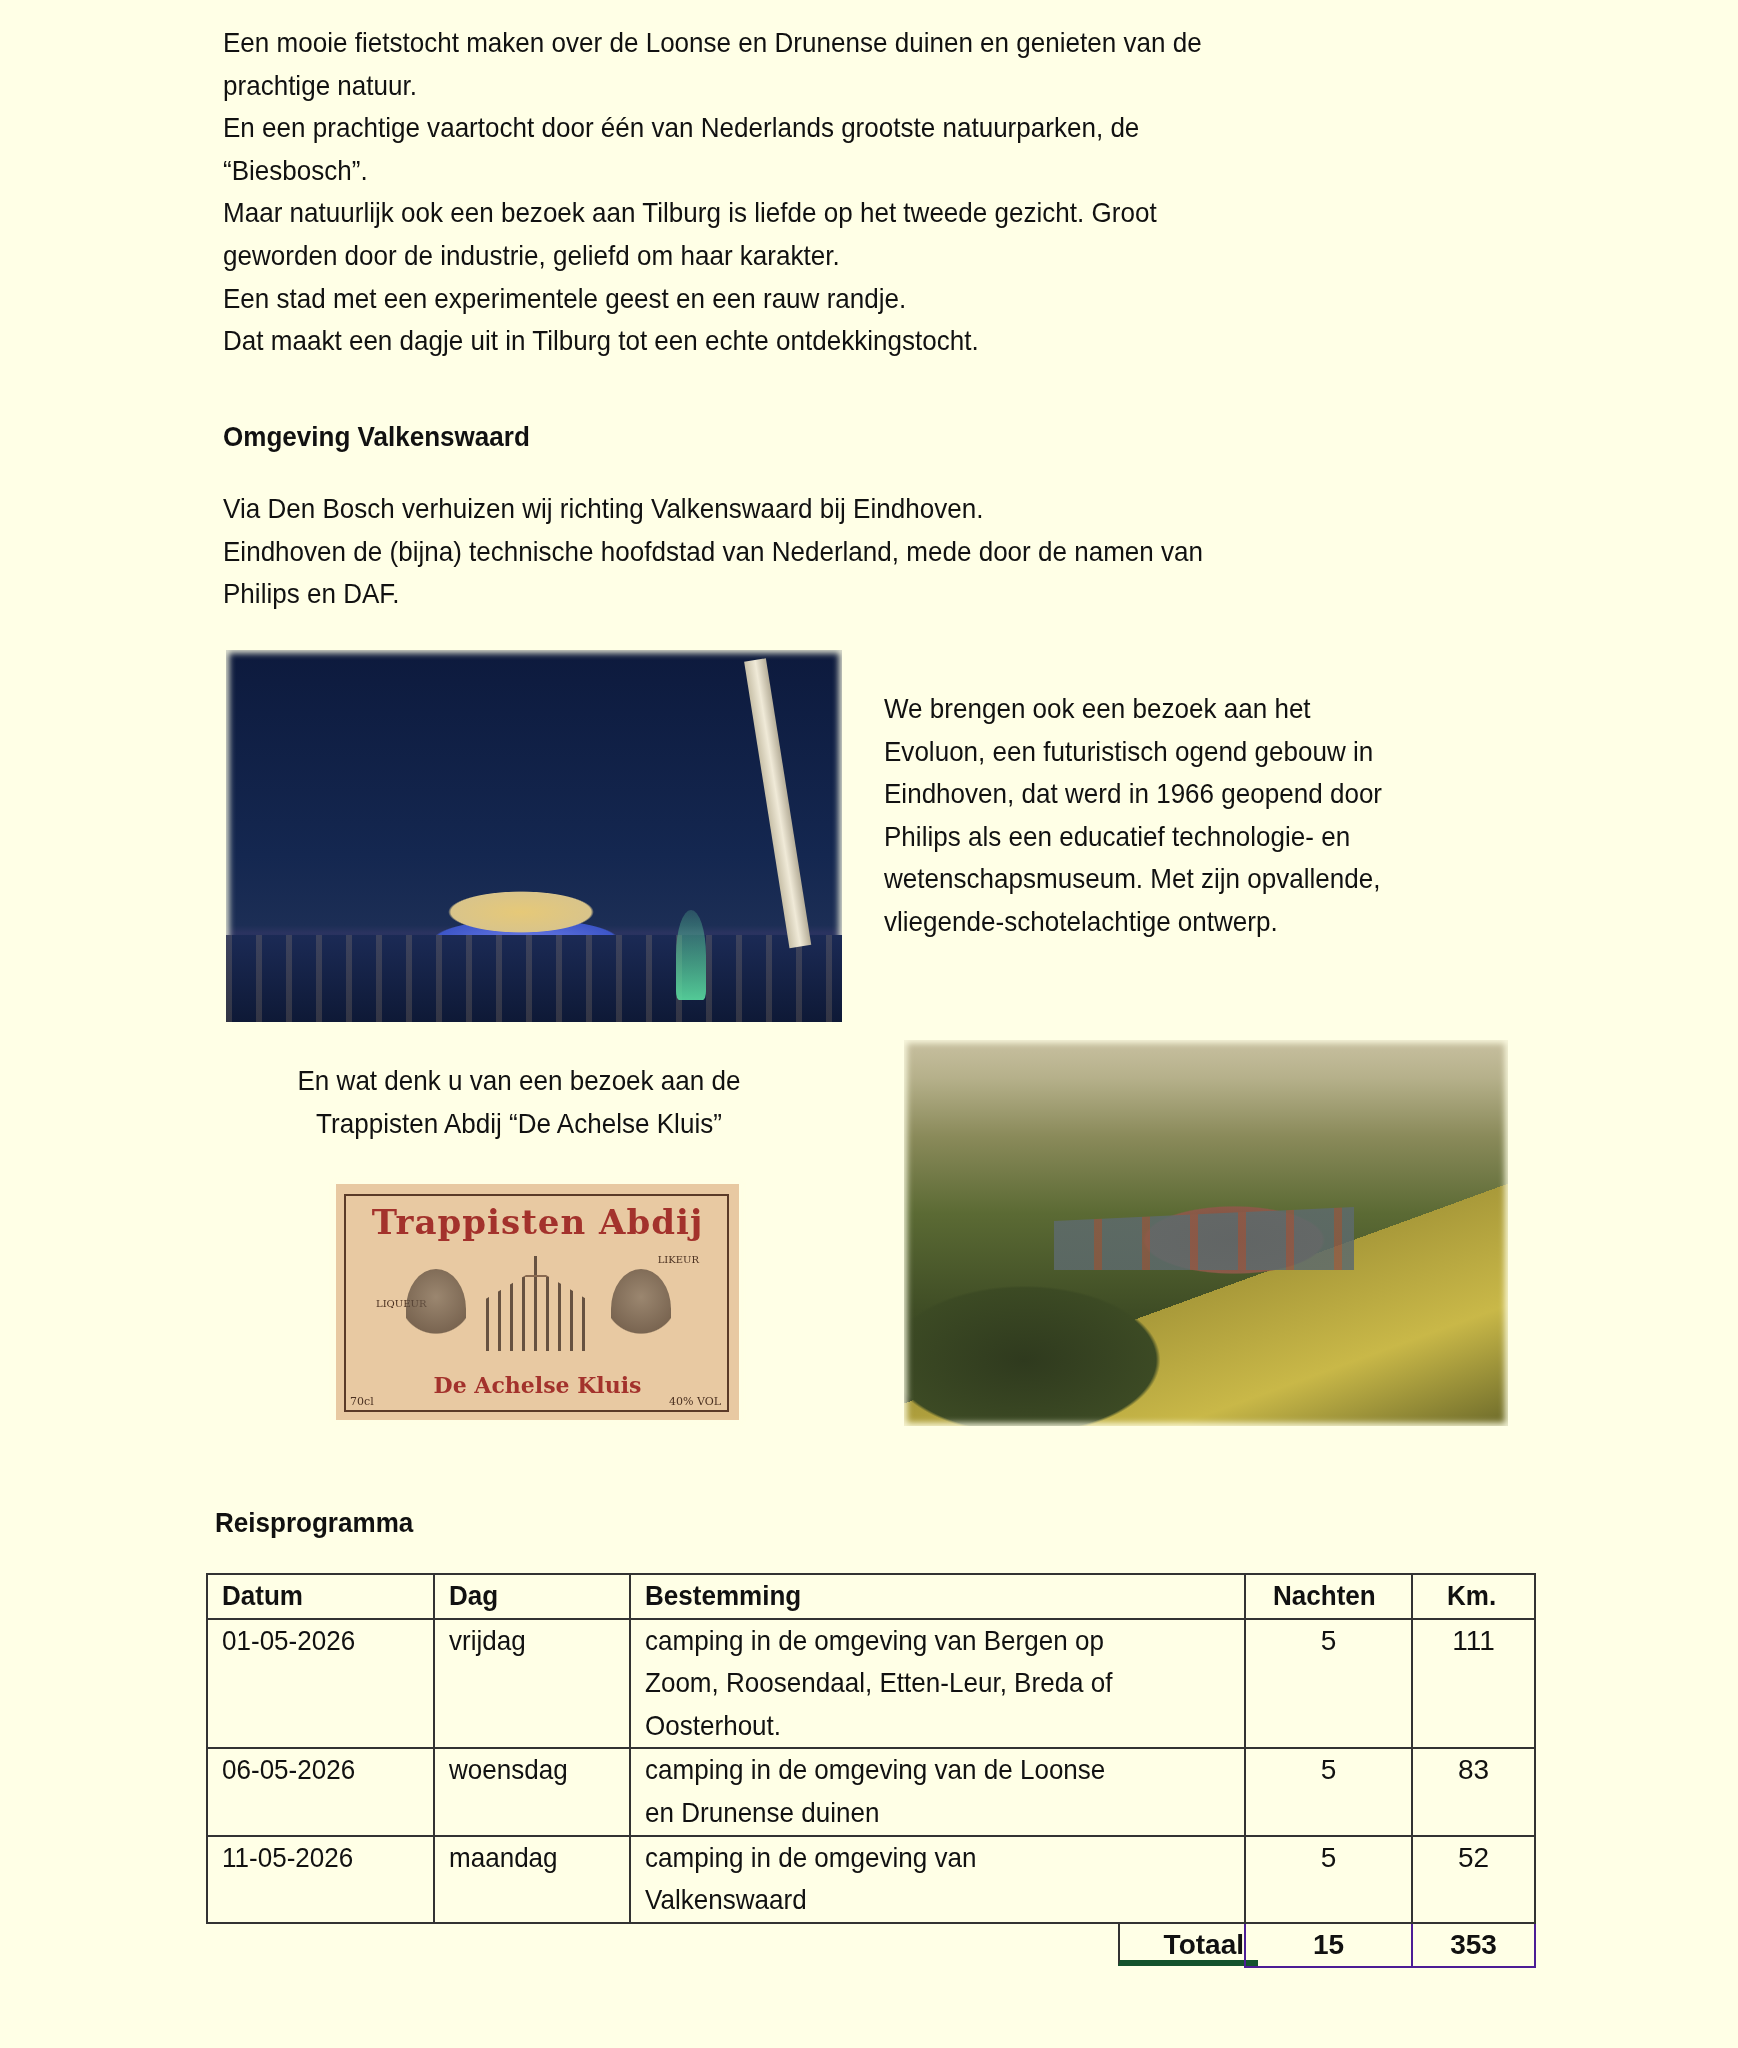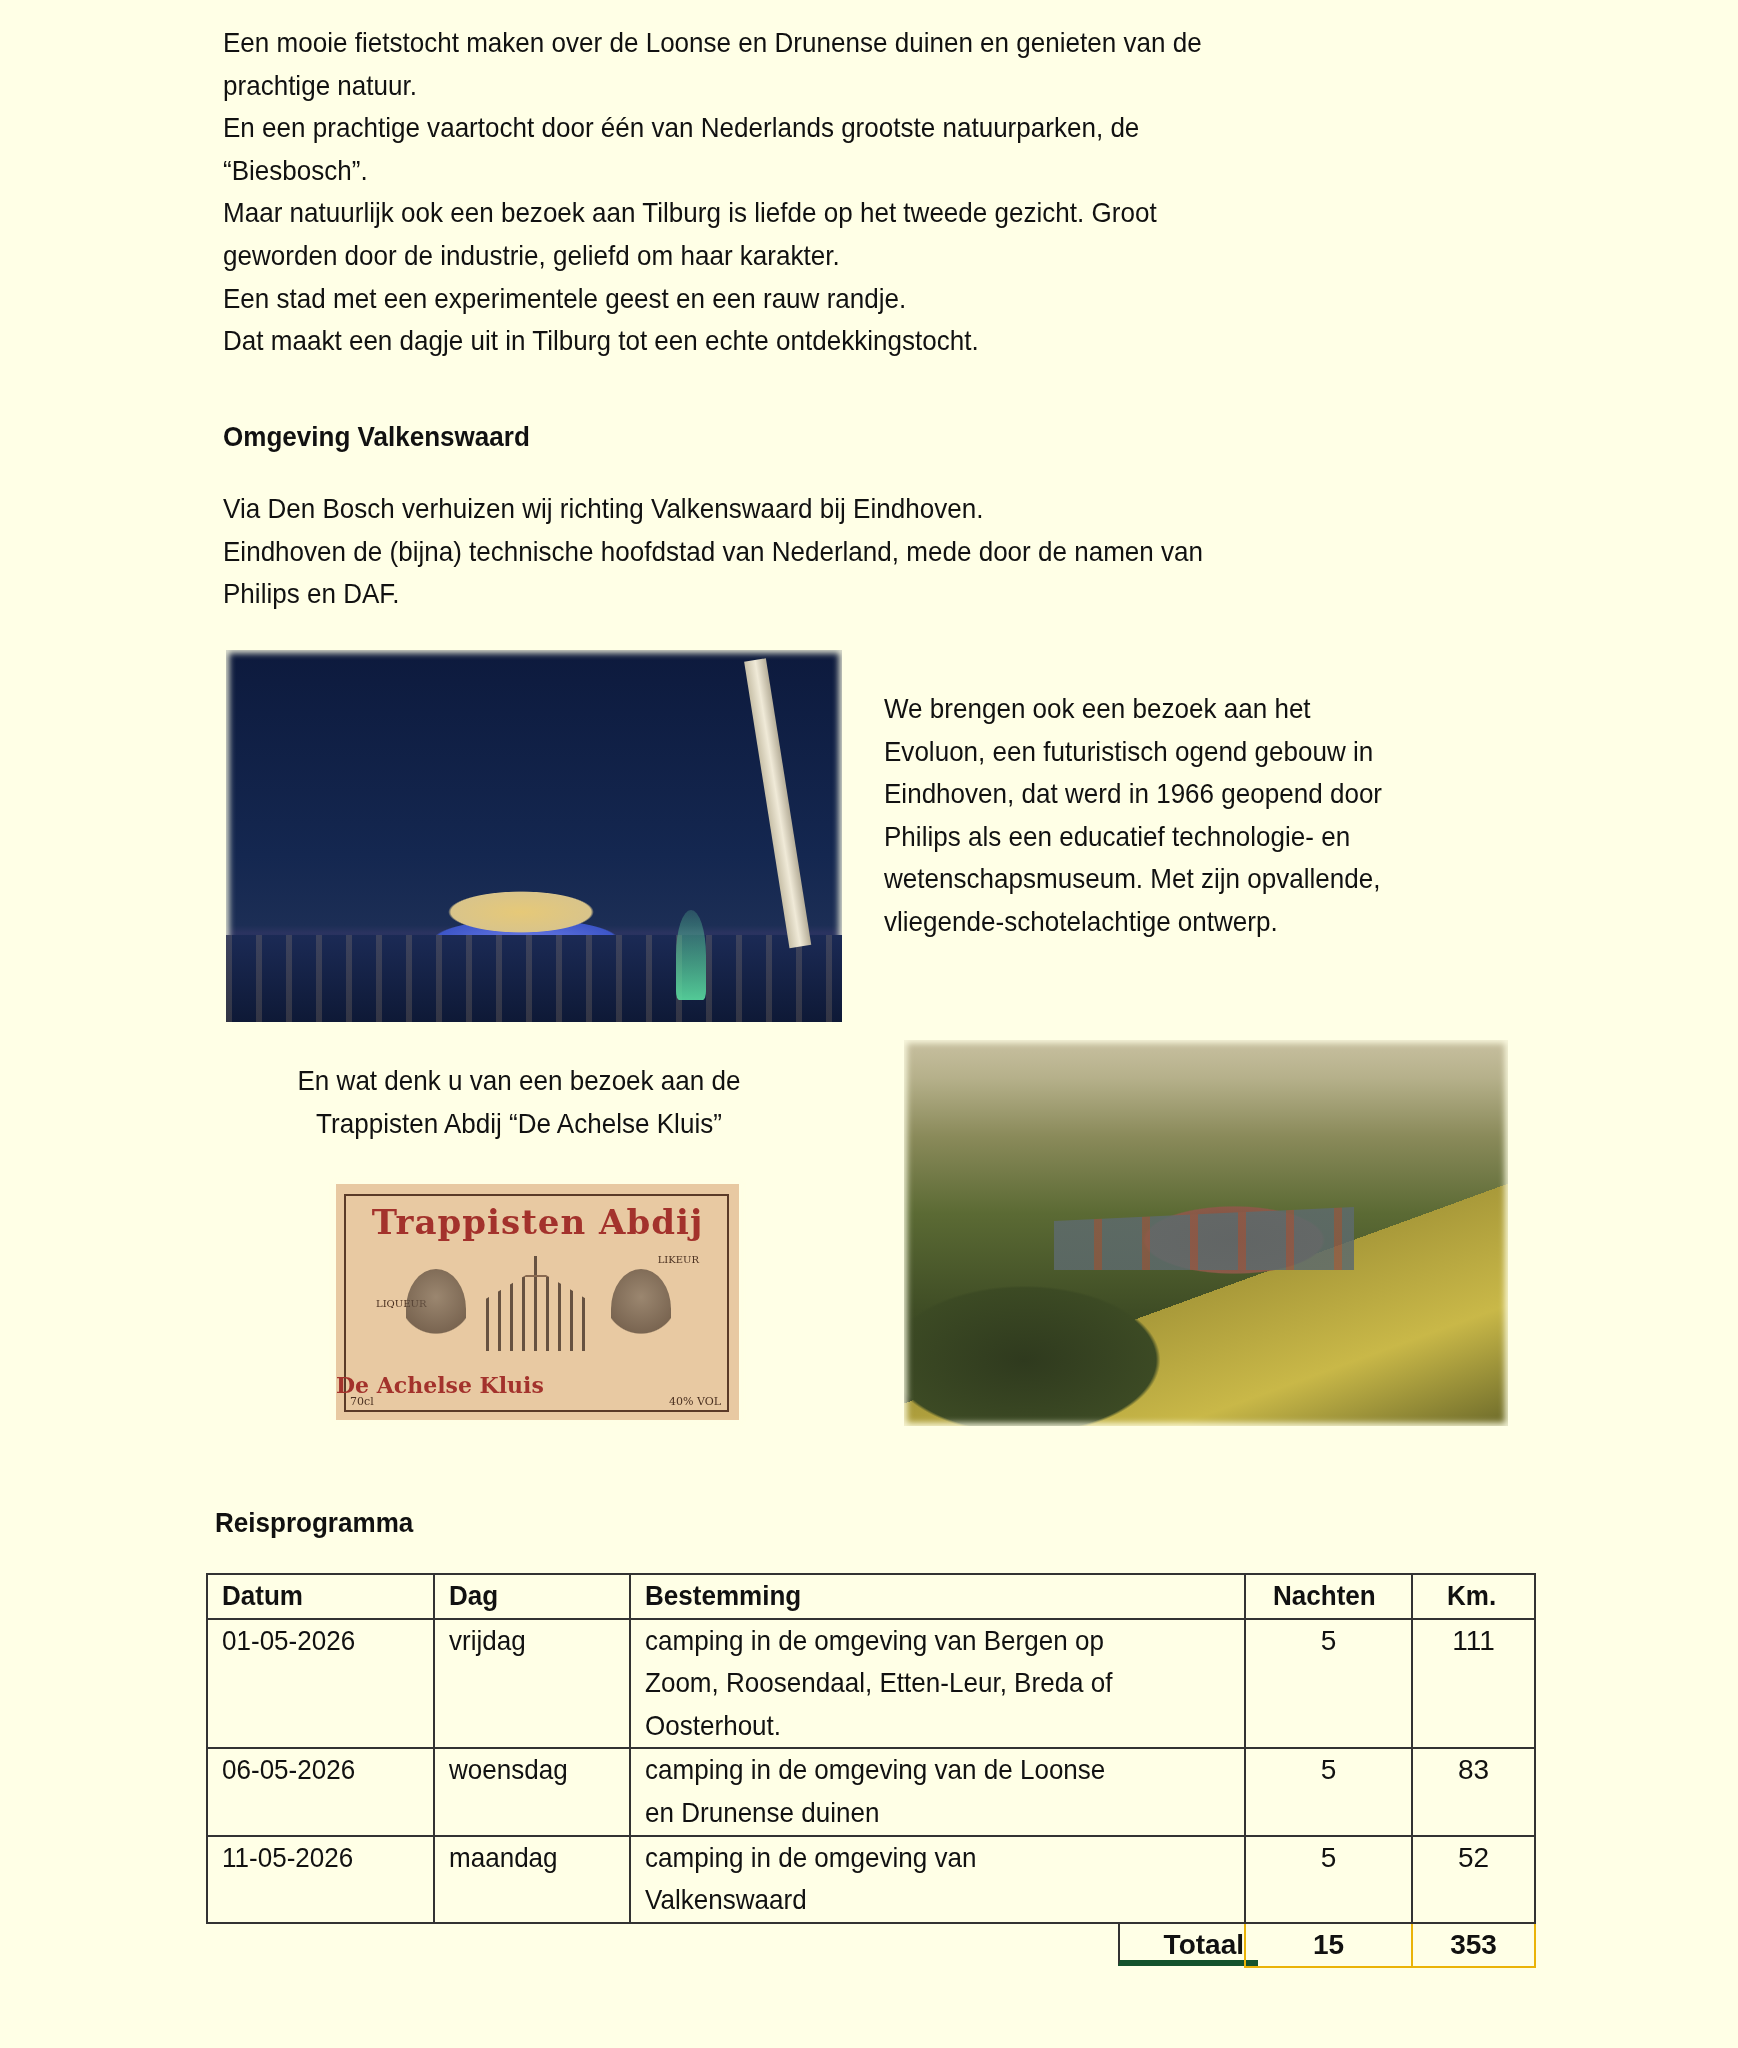--- a/index.html
+++ b/index.html
@@ -27,21 +27,21 @@
       radial-gradient(ellipse 150px 34px at 300px 290px, #6a7be6 0%, #3d56c8 60%, rgba(0,0,0,0) 62%),
       linear-gradient(180deg, #0d1a3d 0%, #142750 55%, #1c2e55 74%, #2a3360 76%, #14223f 100%);
   }
   #evoluon .tower { position: absolute; left: 518px; top: 10px; width: 22px; height: 290px; background: linear-gradient(90deg,#c8c0a8,#f0ead8,#b5ad98); transform: rotate(-9deg); transform-origin: top center; }
   #evoluon .fountain { position: absolute; left: 450px; top: 260px; width: 30px; height: 90px; background: linear-gradient(180deg, rgba(110,230,170,0.2), rgba(90,220,160,0.9)); border-radius: 50% 50% 10% 10%; }
   #evoluon .water { position: absolute; left: 0; top: 285px; width: 100%; height: 87px; background: repeating-linear-gradient(90deg, rgba(255,210,150,0.15) 0 6px, rgba(20,30,70,0) 6px 30px), linear-gradient(180deg,#1b2a55,#0e1936); }
 
   #label { left: 336px; top: 1184px; width: 403px; height: 236px; background: #e8c9a2; box-shadow: 0 0 5px 2px rgba(255,255,230,0.9); }
   #label .frame { position: absolute; left: 8px; top: 10px; right: 10px; bottom: 8px; border: 2px solid #5a3a28; }
   #label .l-title { position: absolute; left: 0; right: 0; top: 18px; text-align: center; font-family: "DejaVu Serif", serif; font-weight: bold; font-size: 34px; color: #a3322c; letter-spacing: 1px; }
-  #label .l-sub { position: absolute; left: 0; right: 0; bottom: 22px; font-family: "DejaVu Serif", serif; font-weight: bold; font-size: 22px; color: #a3322c; }
+  #label .l-sub { position: absolute; left: 0; right: 0; bottom: 22px; text-align: center; font-family: "DejaVu Serif", serif; font-weight: bold; font-size: 22px; color: #a3322c; }
   #label .l-left, #label .l-right { position: absolute; top: 70px; font-family: "DejaVu Serif", serif; font-size: 10px; color: #4a3020; }
   #label .l-left { left: 40px; margin-top: 44px; } #label .l-right { right: 40px; }
   #label .l-vol, #label .l-alc { position: absolute; bottom: 12px; font-family: "DejaVu Serif", serif; font-size: 11px; color: #4a3020; }
   #label .l-vol { left: 14px; } #label .l-alc { right: 18px; }
   #label .church { position: absolute; left: 150px; top: 72px; width: 100px; height: 95px;
     background: linear-gradient(180deg, rgba(0,0,0,0) 0 20%, #6b4a36 20% 22%, rgba(0,0,0,0) 22%), repeating-linear-gradient(90deg, #3c2a20 0 3px, rgba(0,0,0,0) 3px 12px);
     clip-path: polygon(40% 0, 60% 0, 60% 20%, 100% 45%, 100% 100%, 0 100%, 0 45%, 40% 20%); opacity: 0.75; }
   #label .tree { position: absolute; top: 85px; width: 60px; height: 80px; border-radius: 50% 50% 20% 20%; background: radial-gradient(circle at 50% 35%, #7a6a5a 0%, #4a3a2e 60%, rgba(0,0,0,0) 62%); opacity: 0.7; }
   #label .tree.a { left: 70px; } #label .tree.b { left: 275px; }
 
@@ -174,14 +174,14 @@
     <td class="c4">15</td>
     <td class="c5">353</td>
   </tr>
 </tbody>
   </table>
 
 <style>
   
   #schedule tr.total td.lbl { border: none; border-bottom: none; padding: 0; }
   #schedule tr.total td.lbl > div { border-bottom: 6px solid #14532d; height: 42.6px; margin-right: 0; padding-right: 14px; box-sizing: border-box; width: 144px; }
-  #schedule tr.total td.c4, #schedule tr.total td.c5 { border: 2px solid #eab308; }
+  #schedule tr.total td.c4, #schedule tr.total td.c5 { border: 2px solid #4c1d95; }
 </style>
 
 </body></html>

